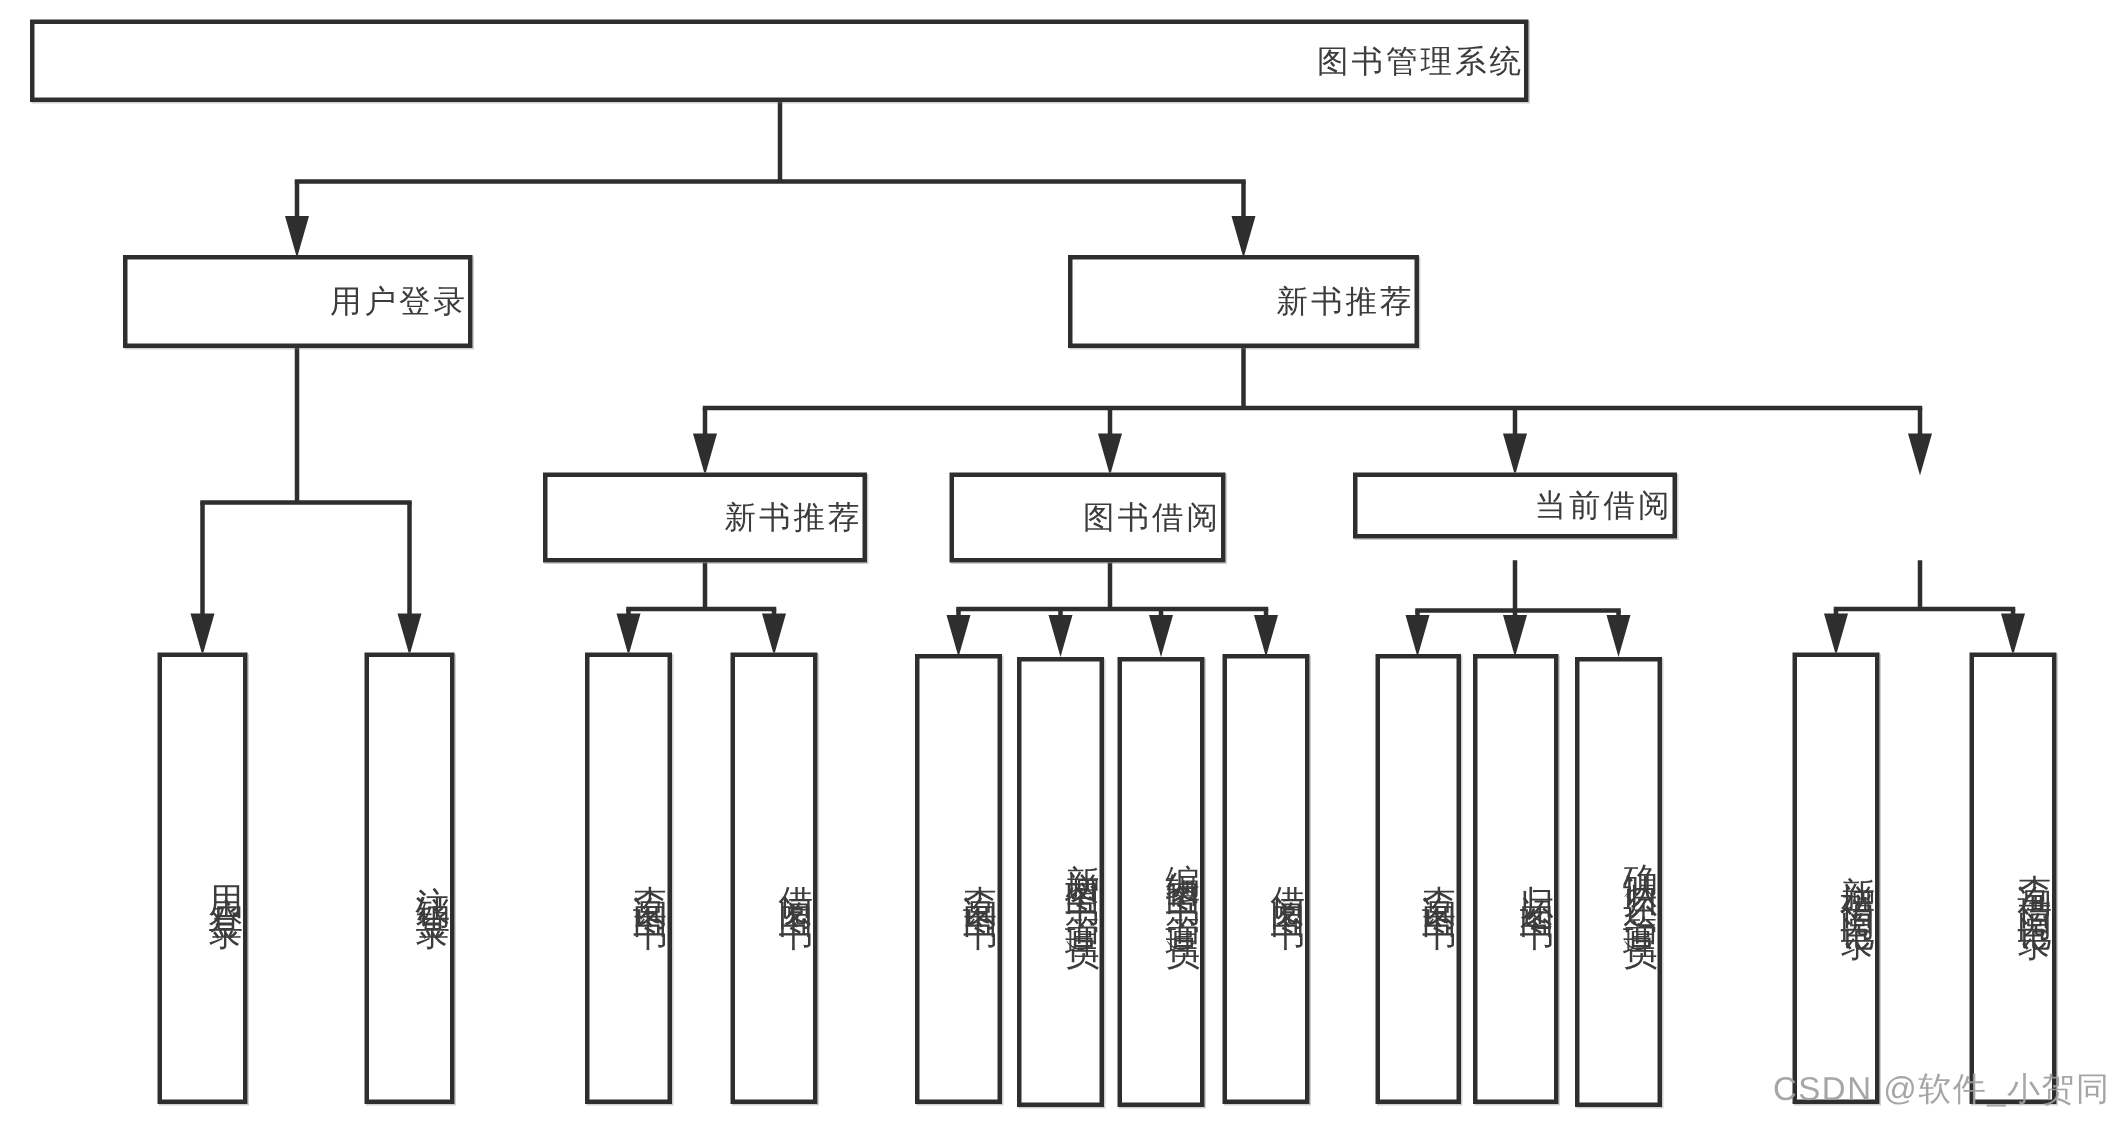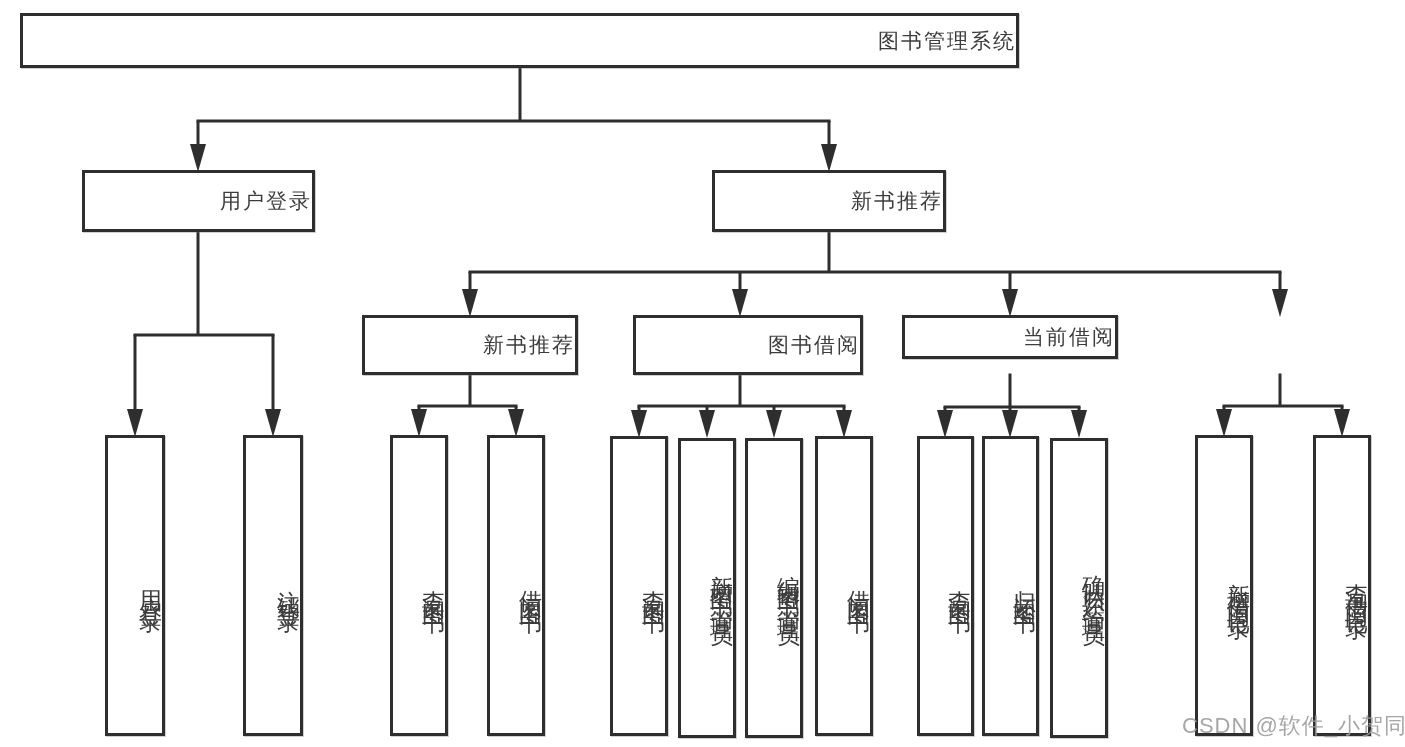--- a/index.html
+++ b/index.html
@@ -120,21 +120,21 @@
   <div class="node" style="left:82px;top:170px;width:233px;height:62px">
     <span class="label">用户登录</span>
   </div>
   <div class="node" style="left:712px;top:170px;width:234px;height:62px">
     <span class="label">新书推荐</span>
   </div>
 
   <div class="node" style="left:362px;top:315px;width:216px;height:60px">
     <span class="label">新书推荐</span>
   </div>
-  <div class="node" style="left:633px;top:315px;width:230px;height:60px">
+  <div class="node" style="left:633px;top:315px;width:184px;height:60px">
     <span class="label">图书借阅</span>
   </div>
   <div class="node" style="left:902px;top:315px;width:216px;height:44px">
     <span class="label">当前借阅</span>
   </div>
 
   <div class="node leaf" style="left:105px;top:435px;width:60px;height:301px">
     <span class="label">用户登录</span>
   </div>
   <div class="node leaf" style="left:243px;top:435px;width:60px;height:301px">

